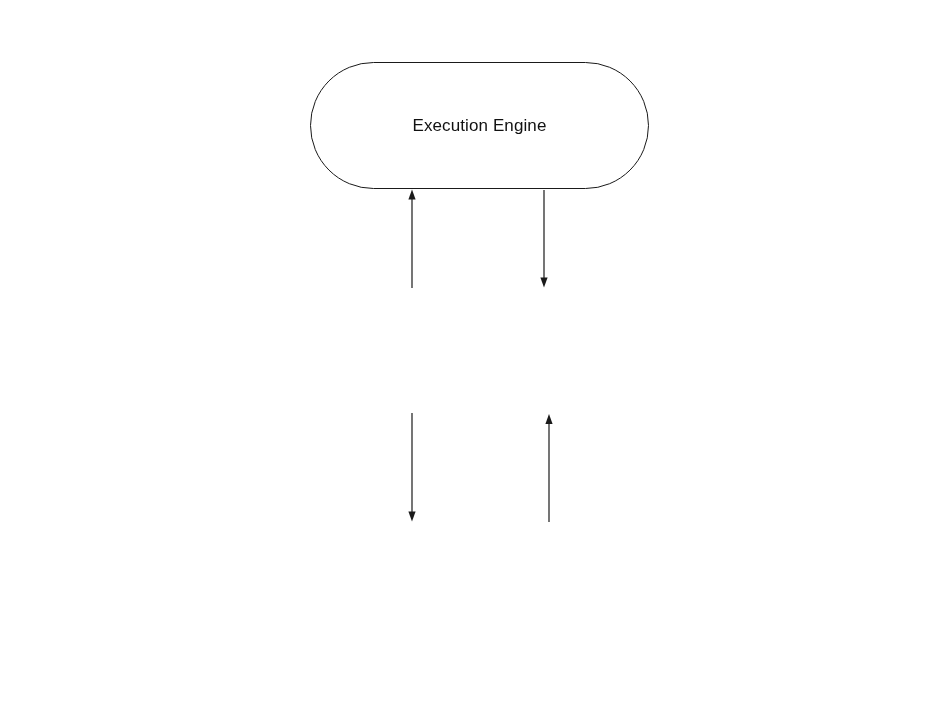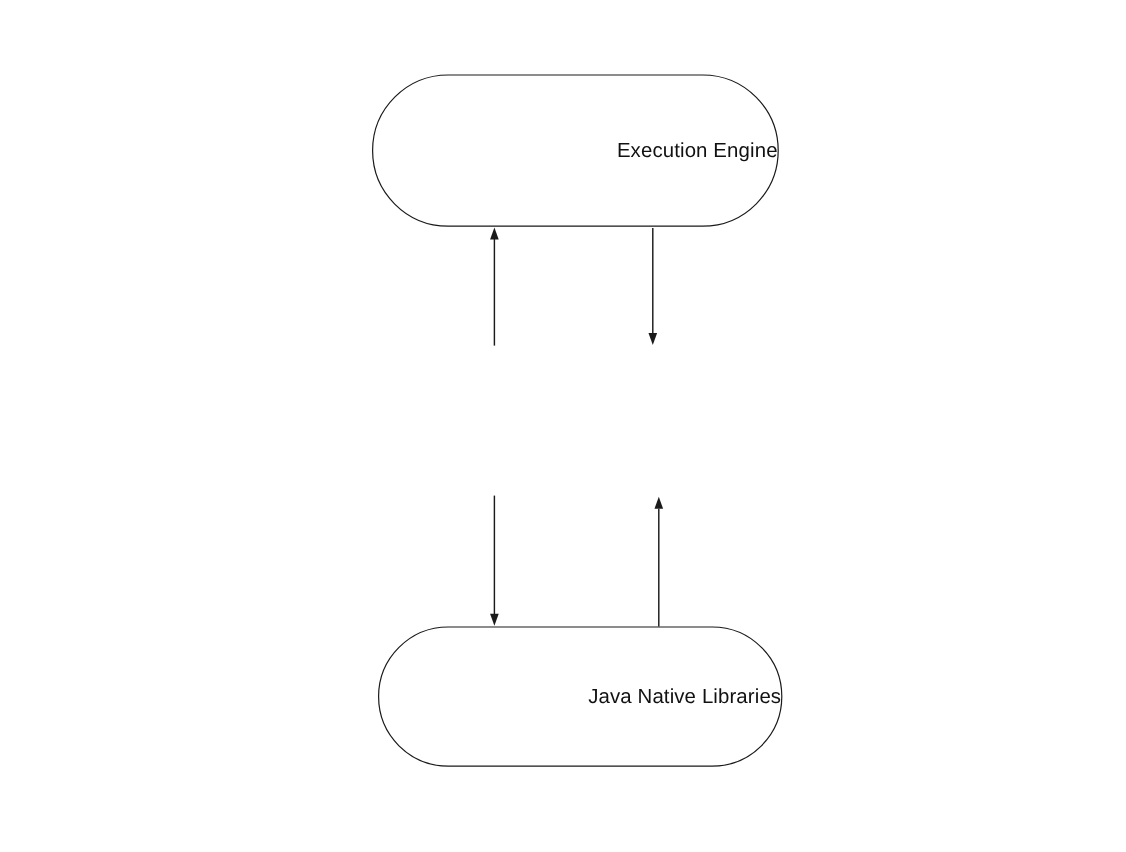--- a/index.html
+++ b/index.html
@@ -15,21 +15,21 @@
     font-family: "Liberation Sans", sans-serif;
     overflow: hidden;
   }
   .node {
     position: absolute;
     box-sizing: border-box;
     background: #ffffff;
     border: 1px solid #1a1a1a;
     display: flex;
     align-items: center;
-    justify-content: flex-end;
+    justify-content: center;
   }
   .node .label {
     font-size: 17px;
     color: #111111;
     letter-spacing: 0.1px;
     white-space: nowrap;
   }
   #node-execution-engine {
     left: 310px; top: 62px;
     width: 339px; height: 127px;
@@ -87,17 +87,14 @@
       <line x1="549" y1="522" x2="549" y2="424"></line>
       <polygon points="549,414 545.4,424 552.6,424"></polygon>
     </g>
   </svg>
 
   <div class="node" id="node-execution-engine">
     <span class="label">Execution Engine</span>
   </div>
 
 
-  <div class="node" id="node-native-libraries">
-    <span class="label">Java Native Libraries</span>
-  </div>
 
 </div>
 
 </body></html>

